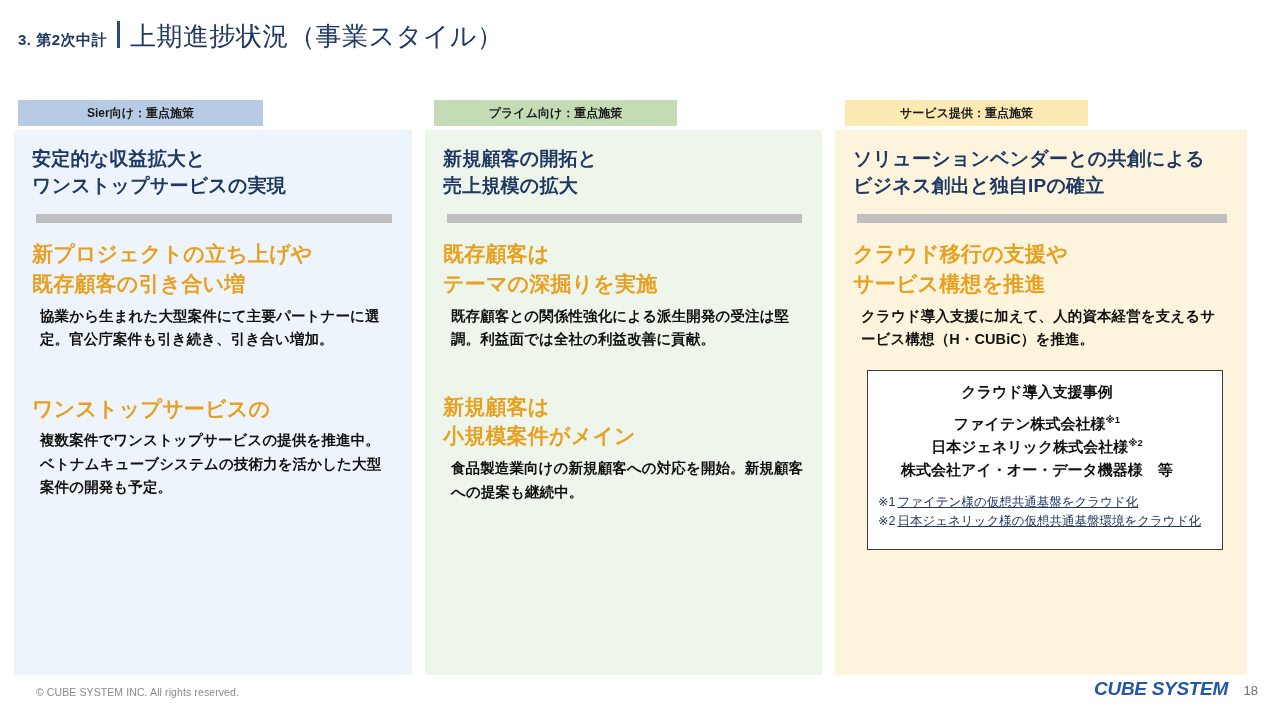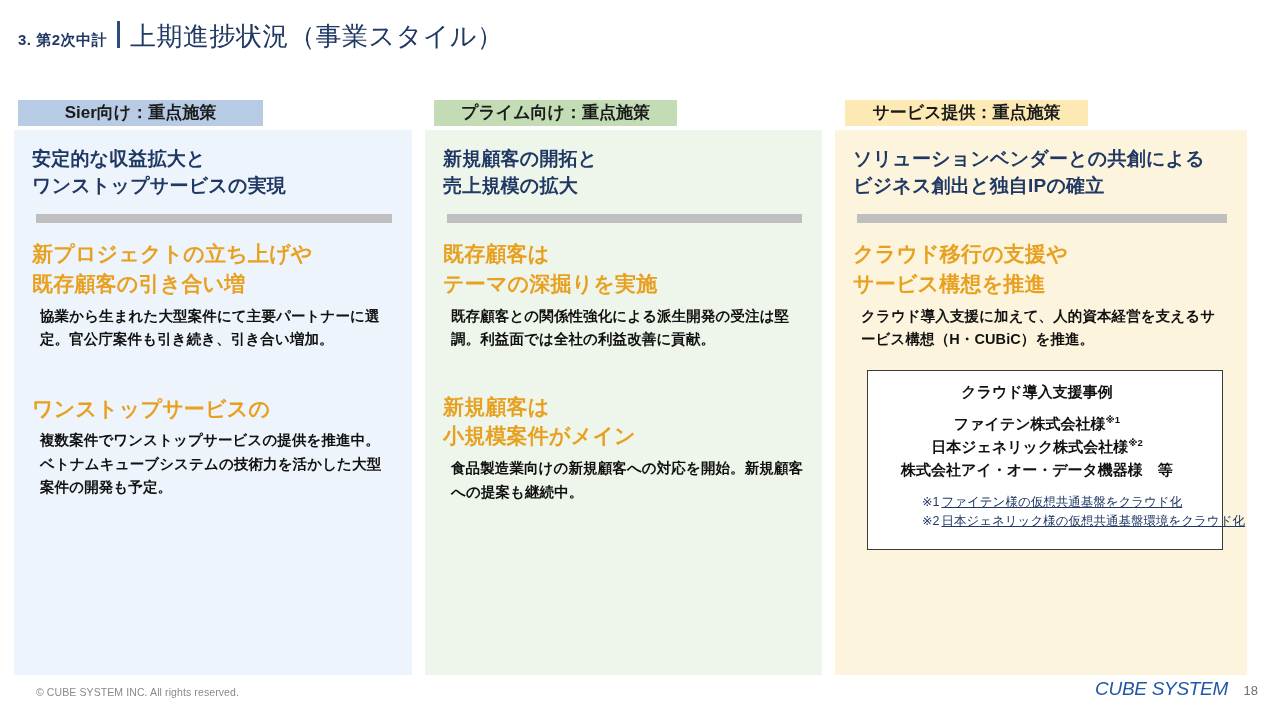--- a/index.html
+++ b/index.html
@@ -47,21 +47,21 @@
     letter-spacing: 0.5px;
   }
 
   
   .tab {
     position: absolute;
     top: 100px;
     height: 26px;
     line-height: 26px;
     text-align: center;
-    font-size: 17px;
+    font-size: 12px;
     font-weight: 700;
     color: #1a1a1a;
   }
   .tab-1 { left: 18px;  width: 245px; background: #b7cce4; }
   .tab-2 { left: 434px; width: 243px; background: #c3dcb5; }
   .tab-3 { left: 845px; width: 243px; background: #fde9b4; }
 
   
   .panel {
     position: absolute;
@@ -143,21 +143,21 @@
     font-weight: 700;
   }
   .case-notes {
     position: absolute;
     left: 10px;
     bottom: 18px;
     font-size: 12.5px;
     color: #1f3864;
     line-height: 1.5;
   }
-  .case-notes .note-row { white-space: nowrap; margin-left: 44px; }
+  .case-notes .note-row { white-space: nowrap; }
   .case-notes .note-mark { color: #1f3864; margin-right: 2px; }
   .case-notes .note-link {
     color: #1f3864;
     text-decoration: underline;
     cursor: pointer;
   }
 
   
   .footer-copyright {
     position: absolute;
@@ -165,21 +165,21 @@
     bottom: 22px;
     font-size: 10.5px;
     color: #8a8a8a;
     letter-spacing: 0.1px;
   }
   .footer-logo {
     position: absolute;
     right: 52px;
     bottom: 20px;
     font-size: 19px;
-    font-weight: 400;
+    font-weight: 700;
     font-style: italic;
     color: #2458a6;
     letter-spacing: -0.3px;
   }
   .footer-page {
     position: absolute;
     right: 22px;
     bottom: 22px;
     font-size: 13px;
     color: #6f6f6f;

